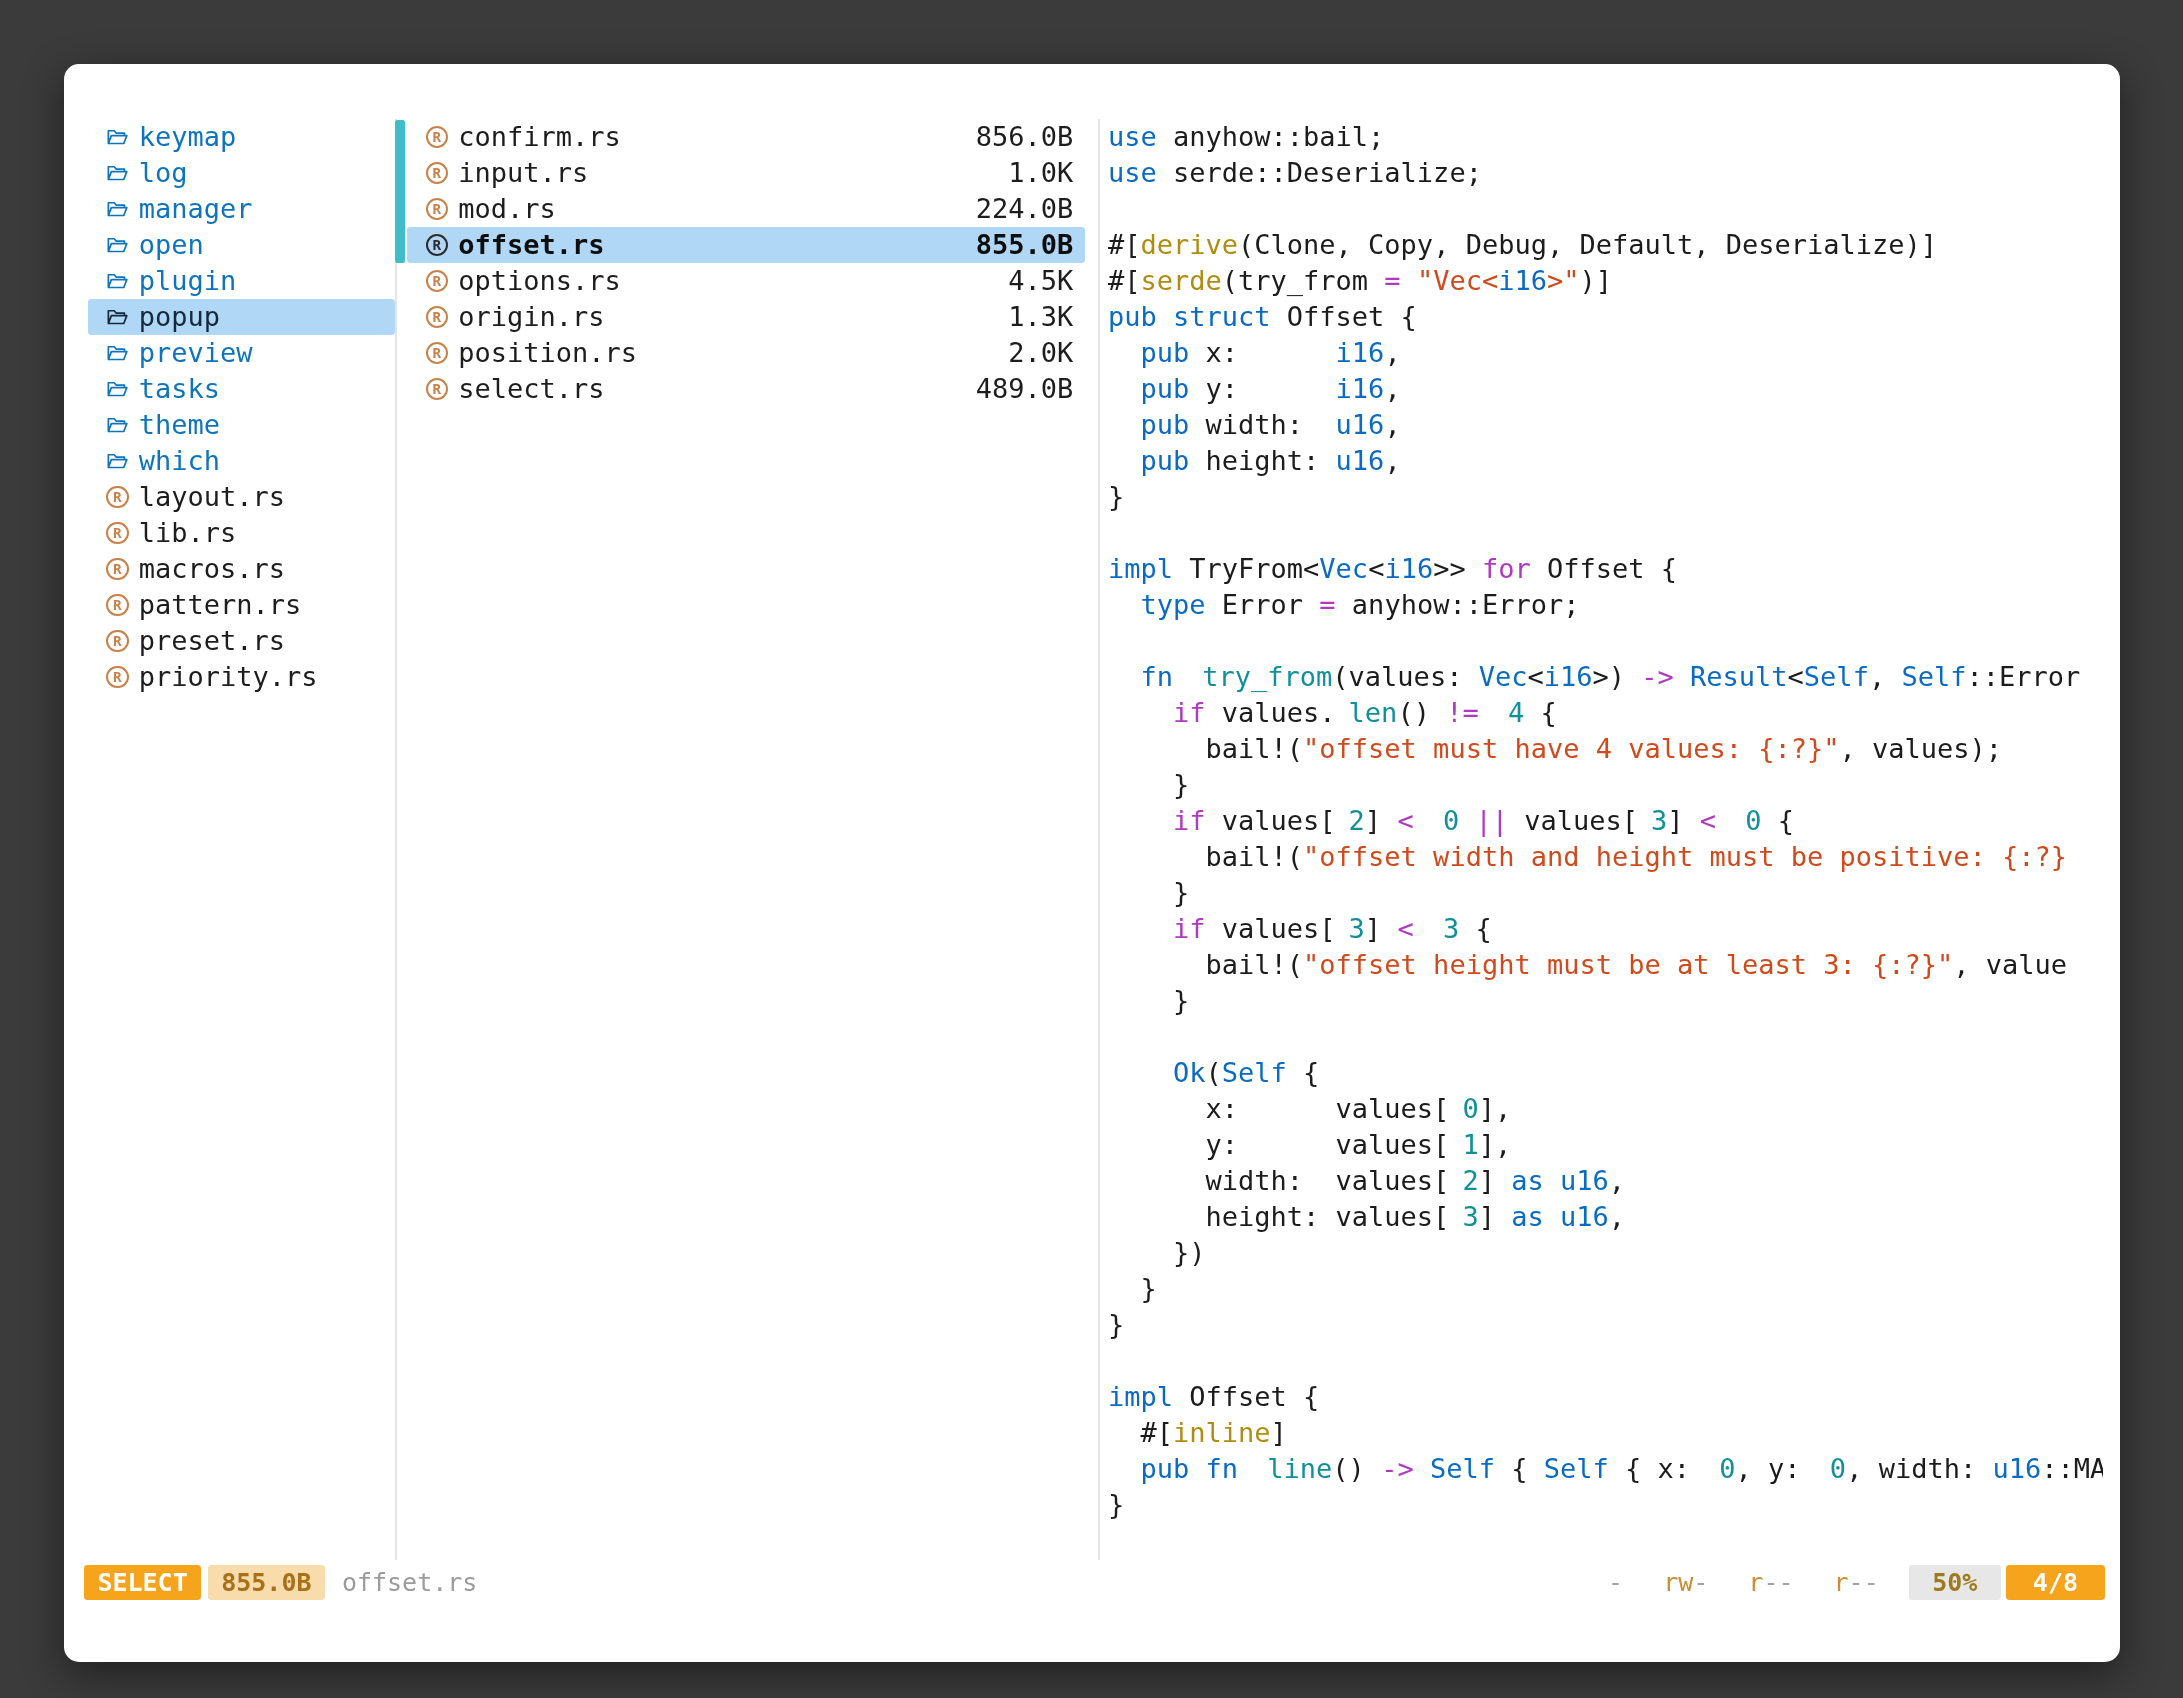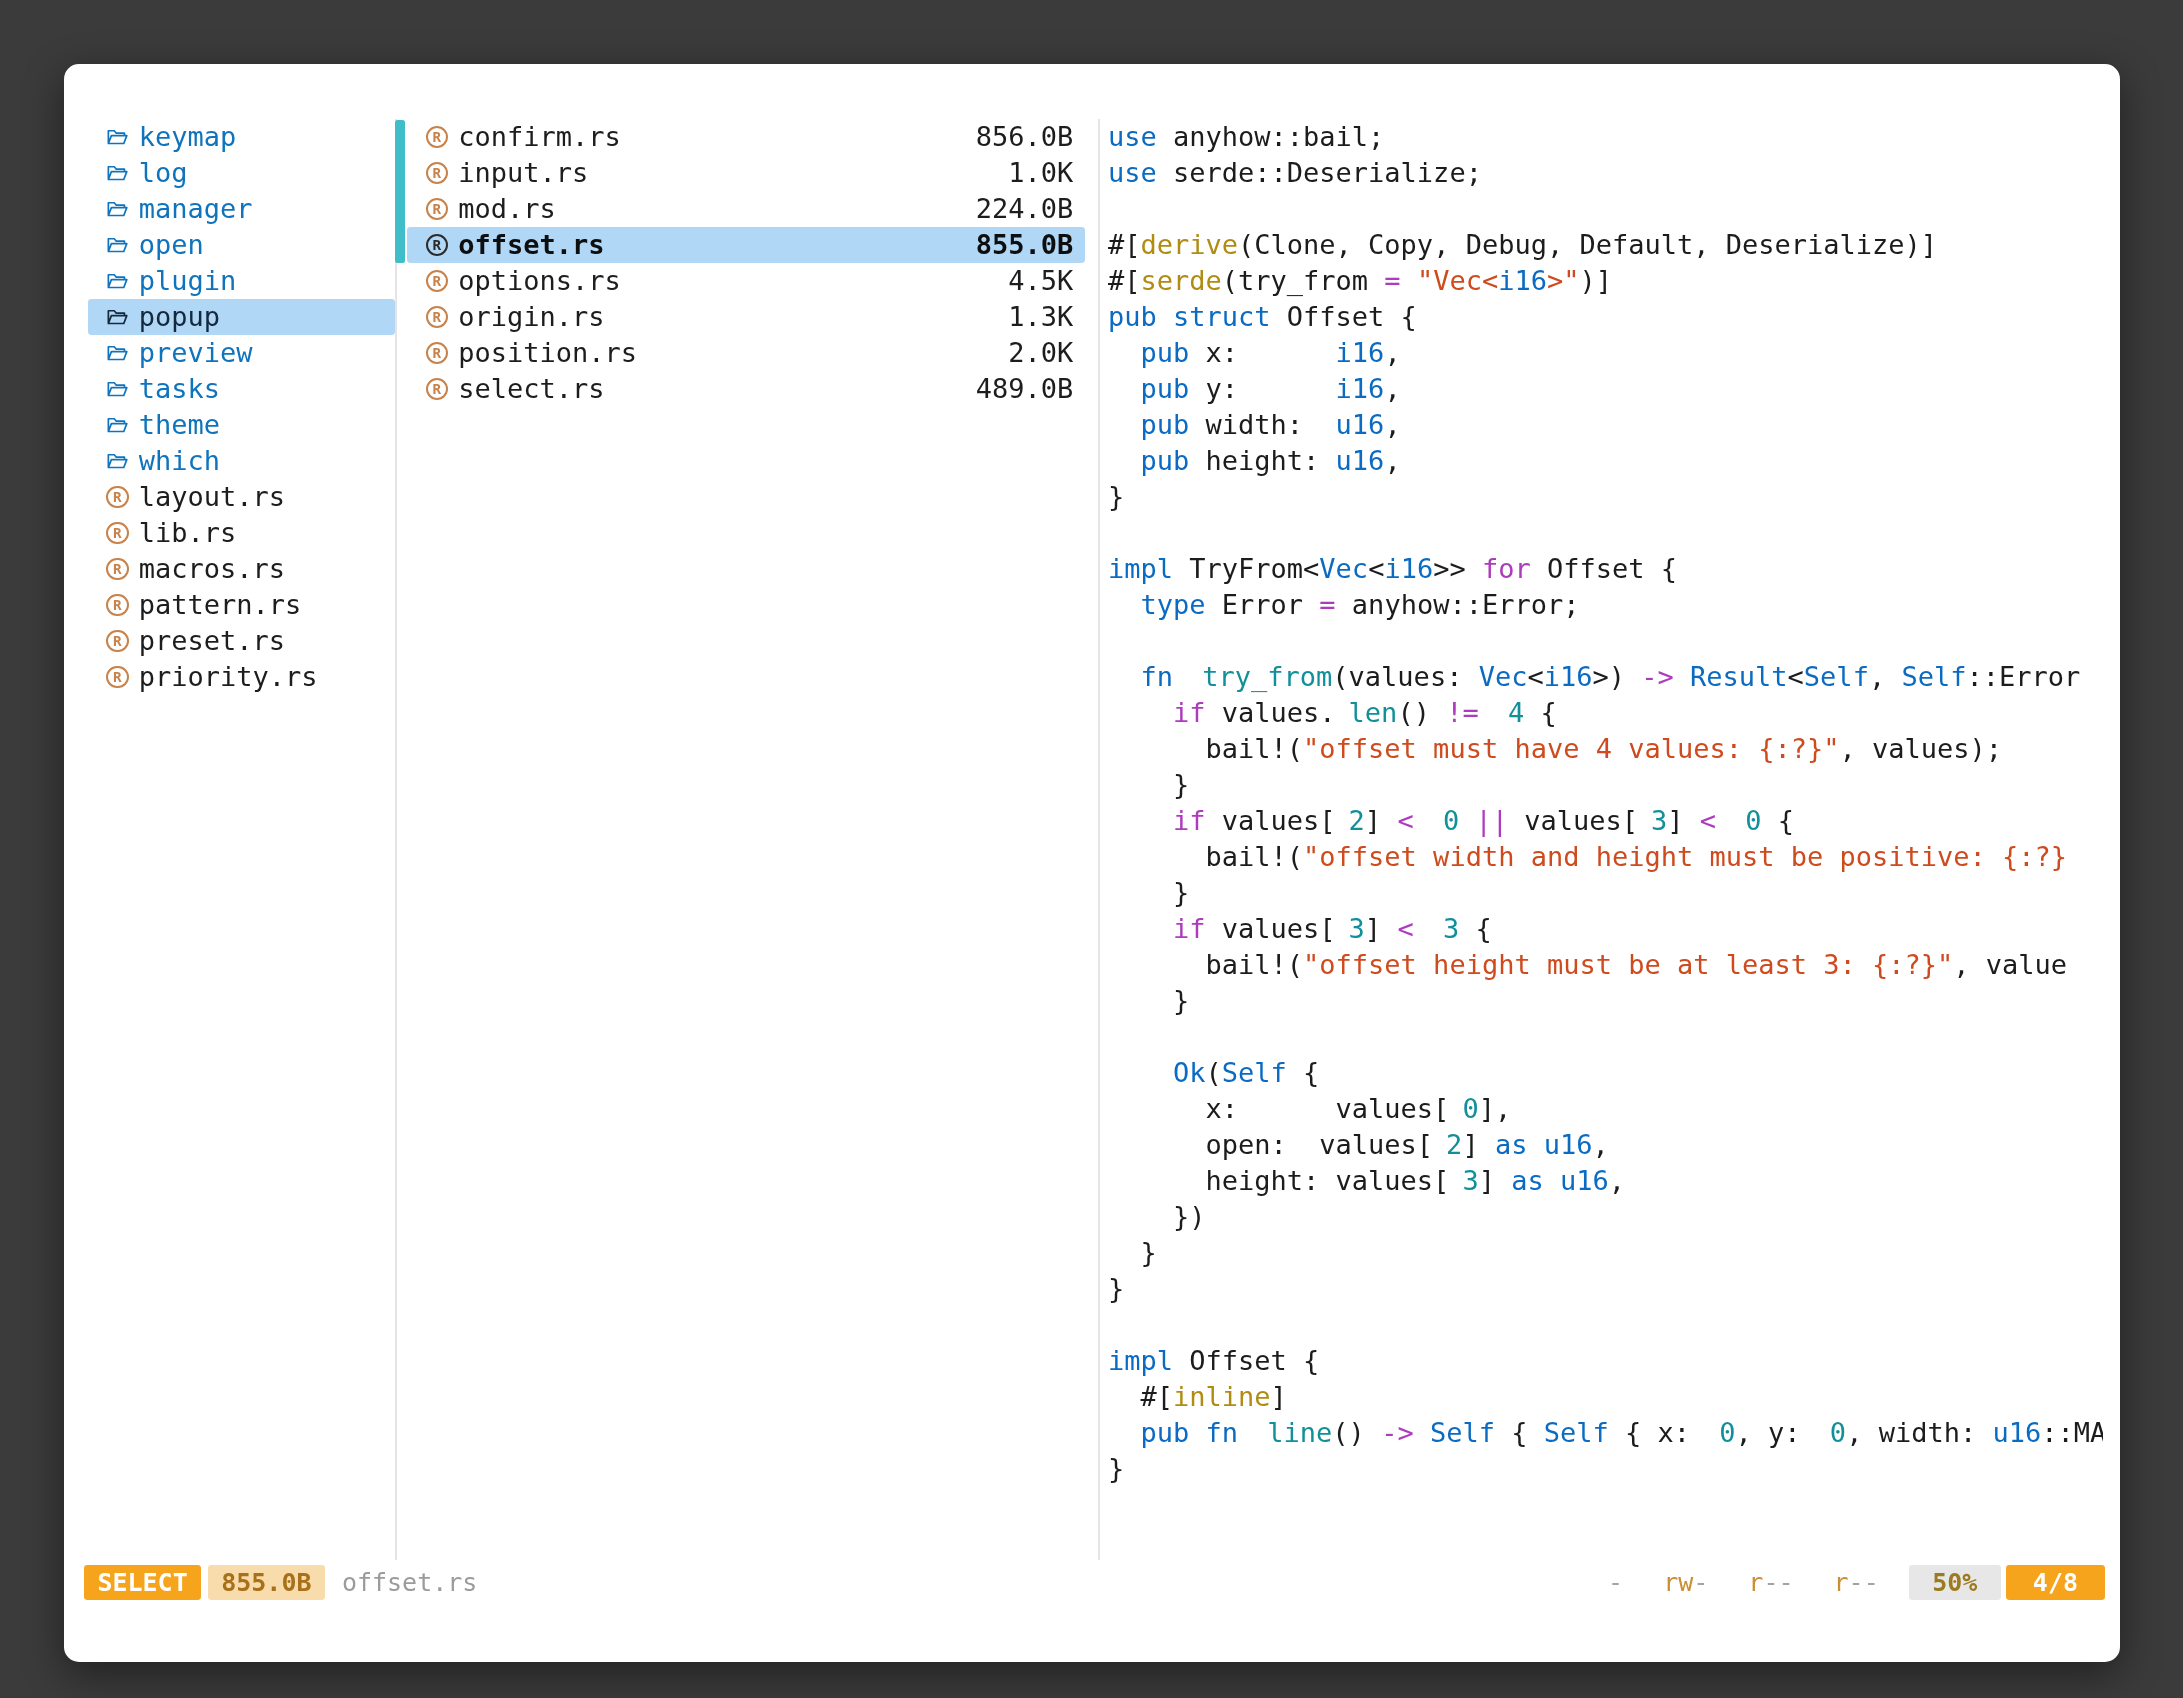--- a/index.html
+++ b/index.html
@@ -175,21 +175,22 @@
       <div class="code-line"><span class="tok-d">    }</span></div>
       <div class="code-line"><span class="tok-d">    </span><span class="tok-m">if</span><span class="tok-d"> values[</span><span class="tok-n">2</span><span class="tok-d">] </span><span class="tok-m">&lt;</span><span class="tok-d"> </span><span class="tok-n">0</span><span class="tok-d"> </span><span class="tok-m">||</span><span class="tok-d"> values[</span><span class="tok-n">3</span><span class="tok-d">] </span><span class="tok-m">&lt;</span><span class="tok-d"> </span><span class="tok-n">0</span><span class="tok-d"> {</span></div>
       <div class="code-line"><span class="tok-d">      bail!(</span><span class="tok-s">"offset width and height must be positive: {:?}</span></div>
       <div class="code-line"><span class="tok-d">    }</span></div>
       <div class="code-line"><span class="tok-d">    </span><span class="tok-m">if</span><span class="tok-d"> values[</span><span class="tok-n">3</span><span class="tok-d">] </span><span class="tok-m">&lt;</span><span class="tok-d"> </span><span class="tok-n">3</span><span class="tok-d"> {</span></div>
       <div class="code-line"><span class="tok-d">      bail!(</span><span class="tok-s">"offset height must be at least 3: {:?}"</span><span class="tok-d">, value</span></div>
       <div class="code-line"><span class="tok-d">    }</span></div>
       <div class="code-line"></div>
       <div class="code-line"><span class="tok-d">    </span><span class="tok-k">Ok</span><span class="tok-d">(</span><span class="tok-k">Self</span><span class="tok-d"> {</span></div>
       <div class="code-line"><span class="tok-d">      x:      values[</span><span class="tok-n">0</span><span class="tok-d">],</span></div>
-      <div class="code-line"><span class="tok-d">      open:  values[</span><span class="tok-n">2</span><span class="tok-d">] </span><span class="tok-k">as</span><span class="tok-d"> </span><span class="tok-k">u16</span><span class="tok-d">,</span></div>
+      <div class="code-line"><span class="tok-d">      y:      values[</span><span class="tok-n">1</span><span class="tok-d">],</span></div>
+      <div class="code-line"><span class="tok-d">      width:  values[</span><span class="tok-n">2</span><span class="tok-d">] </span><span class="tok-k">as</span><span class="tok-d"> </span><span class="tok-k">u16</span><span class="tok-d">,</span></div>
       <div class="code-line"><span class="tok-d">      height: values[</span><span class="tok-n">3</span><span class="tok-d">] </span><span class="tok-k">as</span><span class="tok-d"> </span><span class="tok-k">u16</span><span class="tok-d">,</span></div>
       <div class="code-line"><span class="tok-d">    })</span></div>
       <div class="code-line"><span class="tok-d">  }</span></div>
       <div class="code-line"><span class="tok-d">}</span></div>
       <div class="code-line"></div>
       <div class="code-line"><span class="tok-k">impl</span><span class="tok-d"> Offset {</span></div>
       <div class="code-line"><span class="tok-d">  #[</span><span class="tok-a">inline</span><span class="tok-d">]</span></div>
       <div class="code-line"><span class="tok-d">  </span><span class="tok-k">pub fn</span><span class="tok-d"> </span><span class="tok-n">line</span><span class="tok-d">() </span><span class="tok-m">-&gt;</span><span class="tok-d"> </span><span class="tok-k">Self</span><span class="tok-d"> { </span><span class="tok-k">Self</span><span class="tok-d"> { x: </span><span class="tok-n">0</span><span class="tok-d">, y: </span><span class="tok-n">0</span><span class="tok-d">, width: </span><span class="tok-k">u16</span><span class="tok-d">::MA</span></div>
       <div class="code-line"><span class="tok-d">}</span></div>
     </div>

